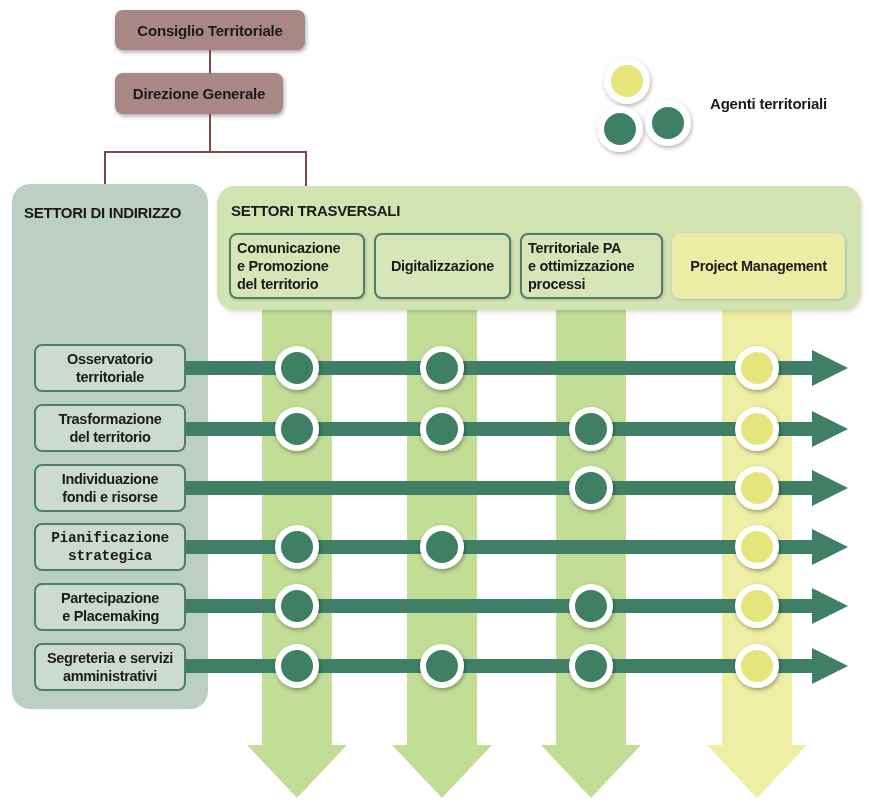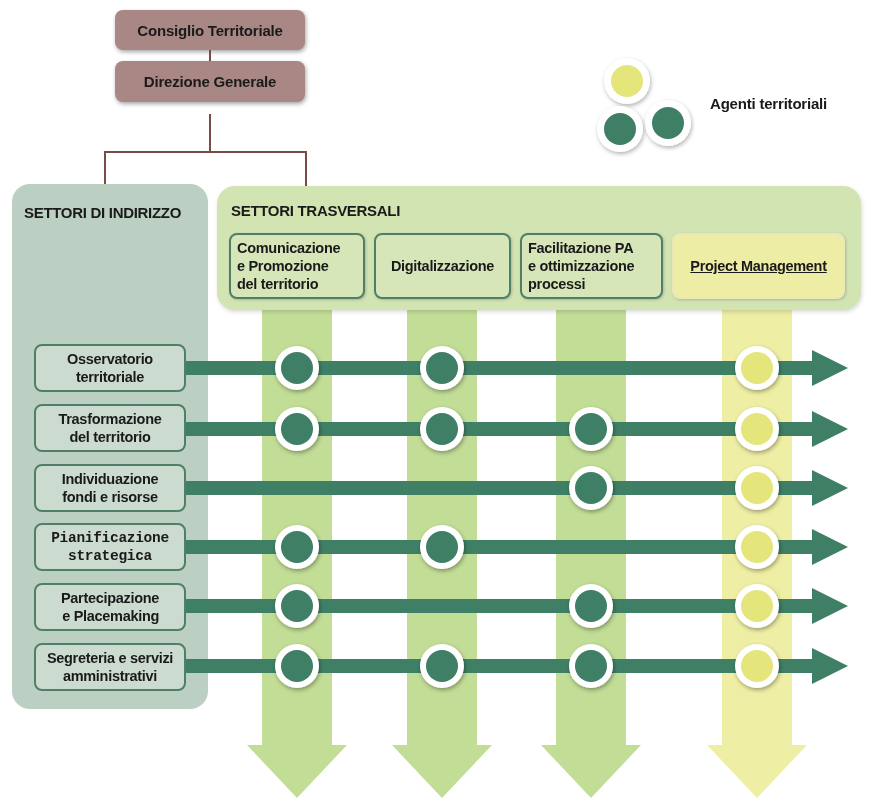--- a/index.html
+++ b/index.html
@@ -27,21 +27,21 @@
           font-weight:bold; font-size:14.5px; line-height:18px; color:#1a1a1a; letter-spacing:-0.3px; }
   .legend-text { position:absolute; left:710px; top:95px; font-weight:bold; font-size:15px; color:#1a1a1a; letter-spacing:-0.2px; }
 </style>
 </head>
 <body>
 
 <div class="top-box" style="left:115px; top:10px; width:190px; height:40px;text-align:right;">
   <span>Consiglio Territoriale</span>
 </div>
 <div class="line" style="left:209px; top:50px; width:2px; height:23px;"></div>
-<div class="top-box" style="left:115px; top:61px; width:190px; height:41px;">
+<div class="top-box" style="left:115px; top:73px; width:168px; height:41px;">
   <span>Direzione Generale</span>
 </div>
 <div class="line" style="left:209px; top:114px; width:2px; height:38px;"></div>
 <div class="line" style="left:104px; top:151px; width:203px; height:2px;"></div>
 <div class="line" style="left:104px; top:151px; width:2px; height:34px;"></div>
 <div class="line" style="left:305px; top:151px; width:2px; height:36px;"></div>
 
 <svg class="abs" style="left:585px; top:50px;" width="110" height="110">
   <defs>
     <filter id="sh" x="-30%" y="-30%" width="160%" height="160%">
@@ -136,26 +136,26 @@
     <div>Comunicazione</div>
     <div>e Promozione</div>
     <div>del territorio</div>
   </div>
 </div>
 <div class="tbox" style="left:374px; width:137px; justify-content:center;">
   <div>Digitalizzazione</div>
 </div>
 <div class="tbox" style="left:520px; width:143px;">
   <div>
-    <div>Facilitazione PA</div>
+    <div>Territoriale PA</div>
     <div>e ottimizzazione</div>
     <div>processi</div>
   </div>
 </div>
-<div class="tbox pm" style="left:672px; width:173px;text-decoration:underline;">
+<div class="tbox pm" style="left:672px; width:173px;">
   <div>Project Management</div>
 </div>
 
 <div id="row-labels">
     <div class="lbox" style="top: 344px;">
       <div>
         <div>Osservatorio</div>
         <div>territoriale</div>
       </div>
     </div>

